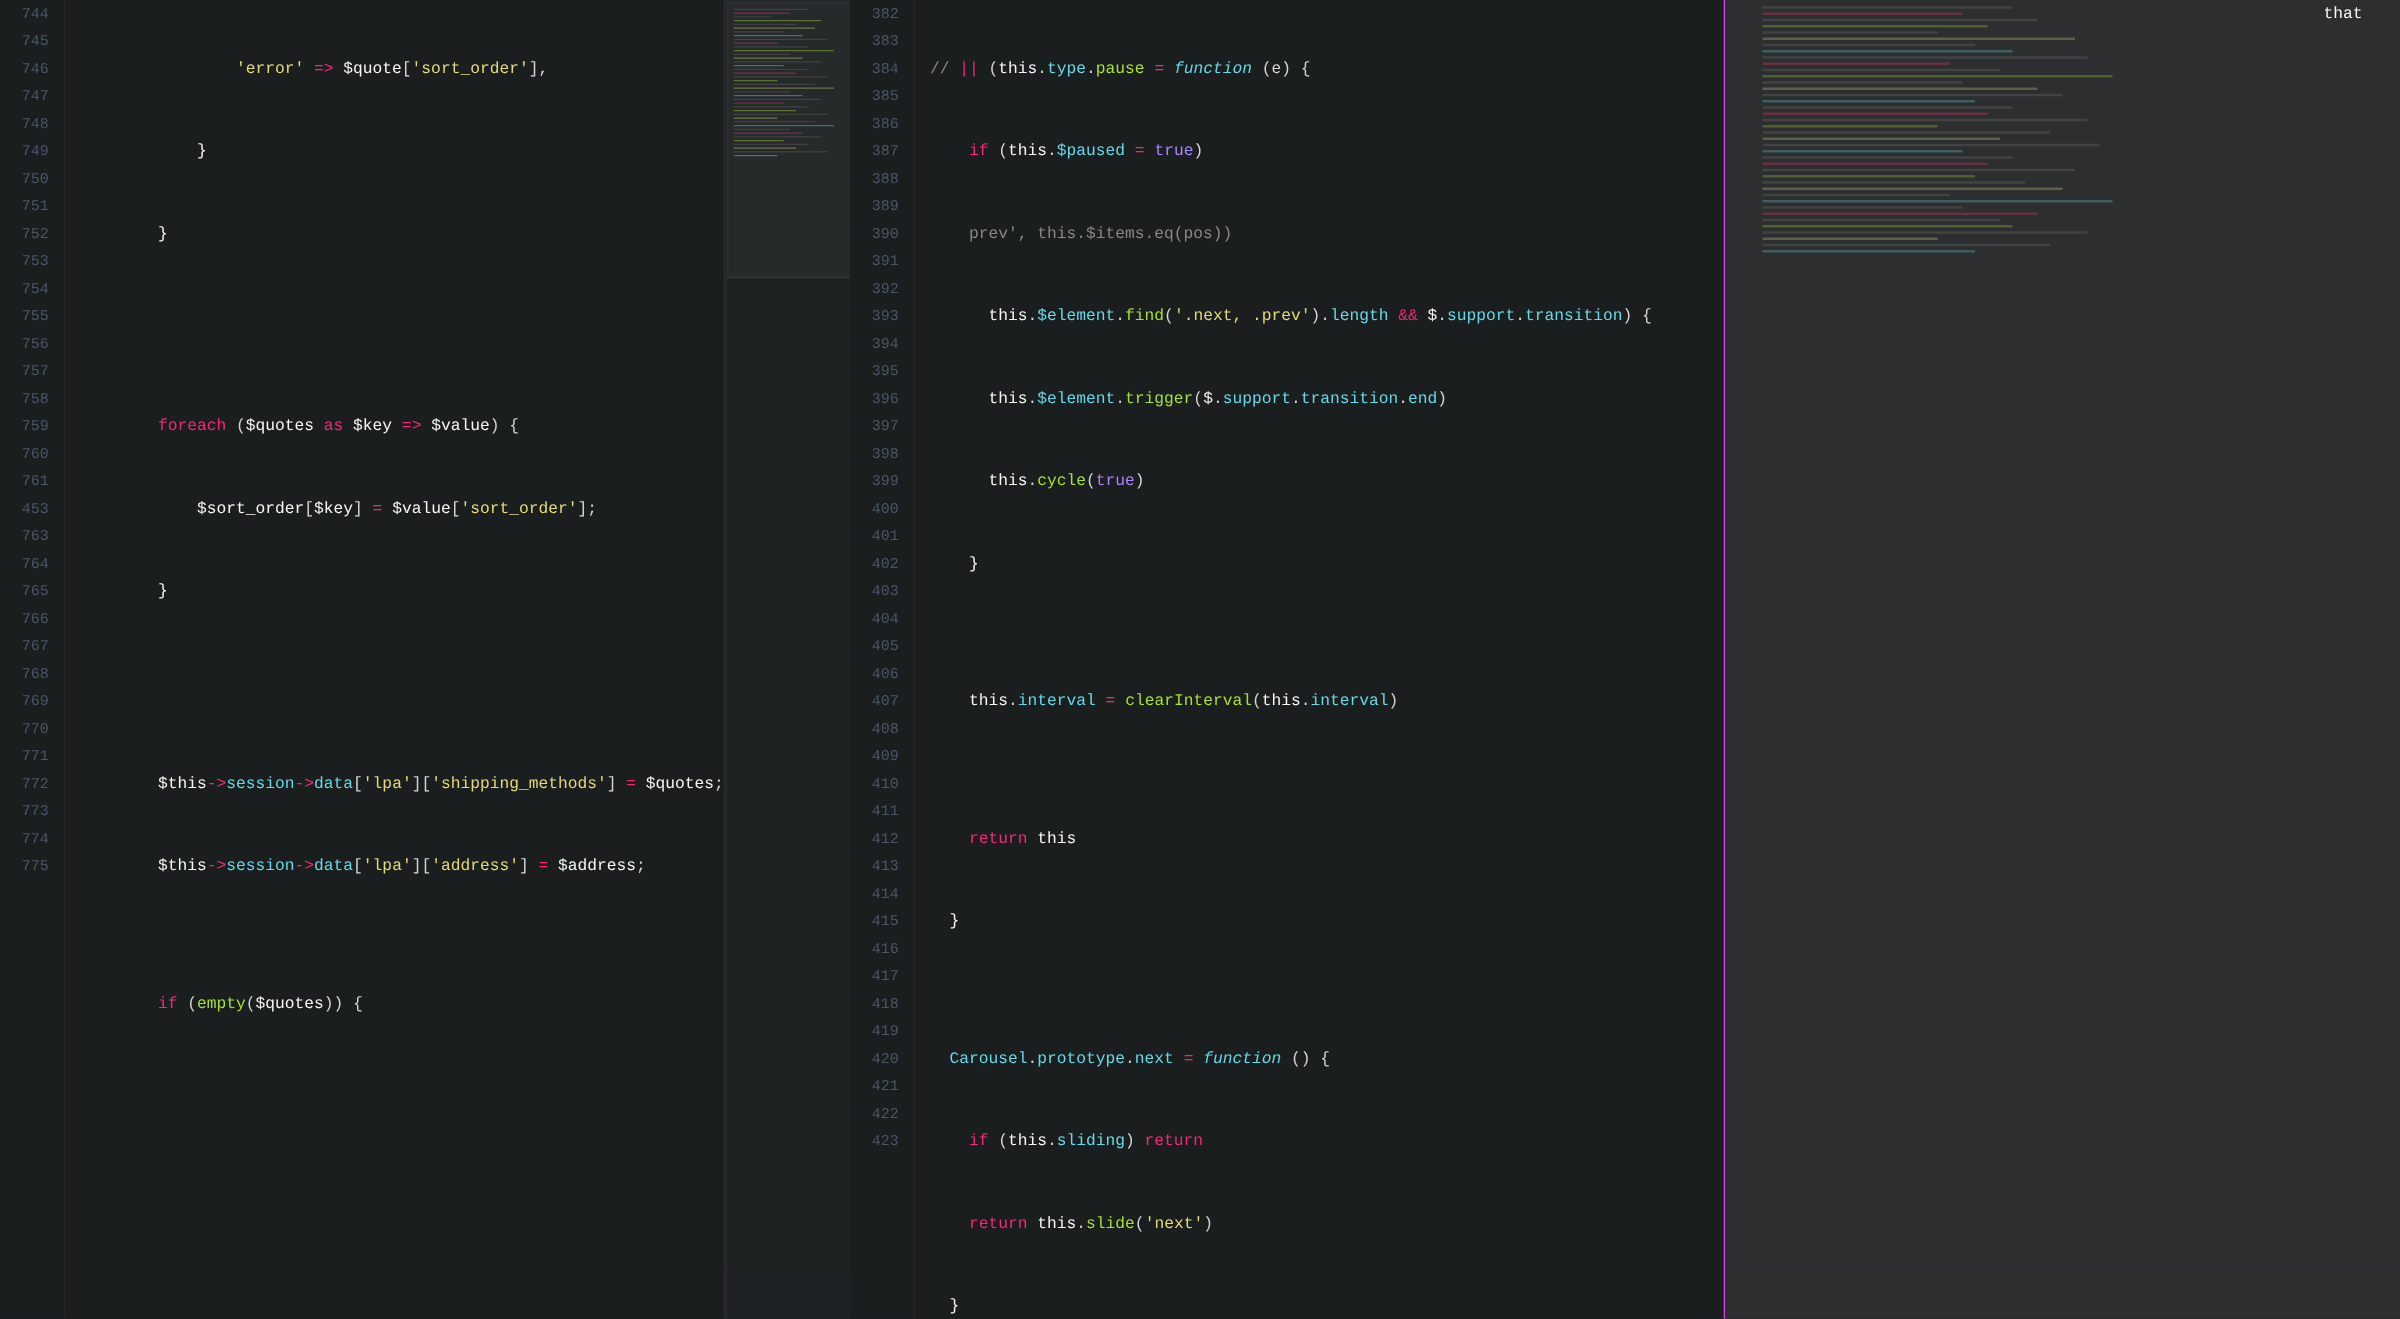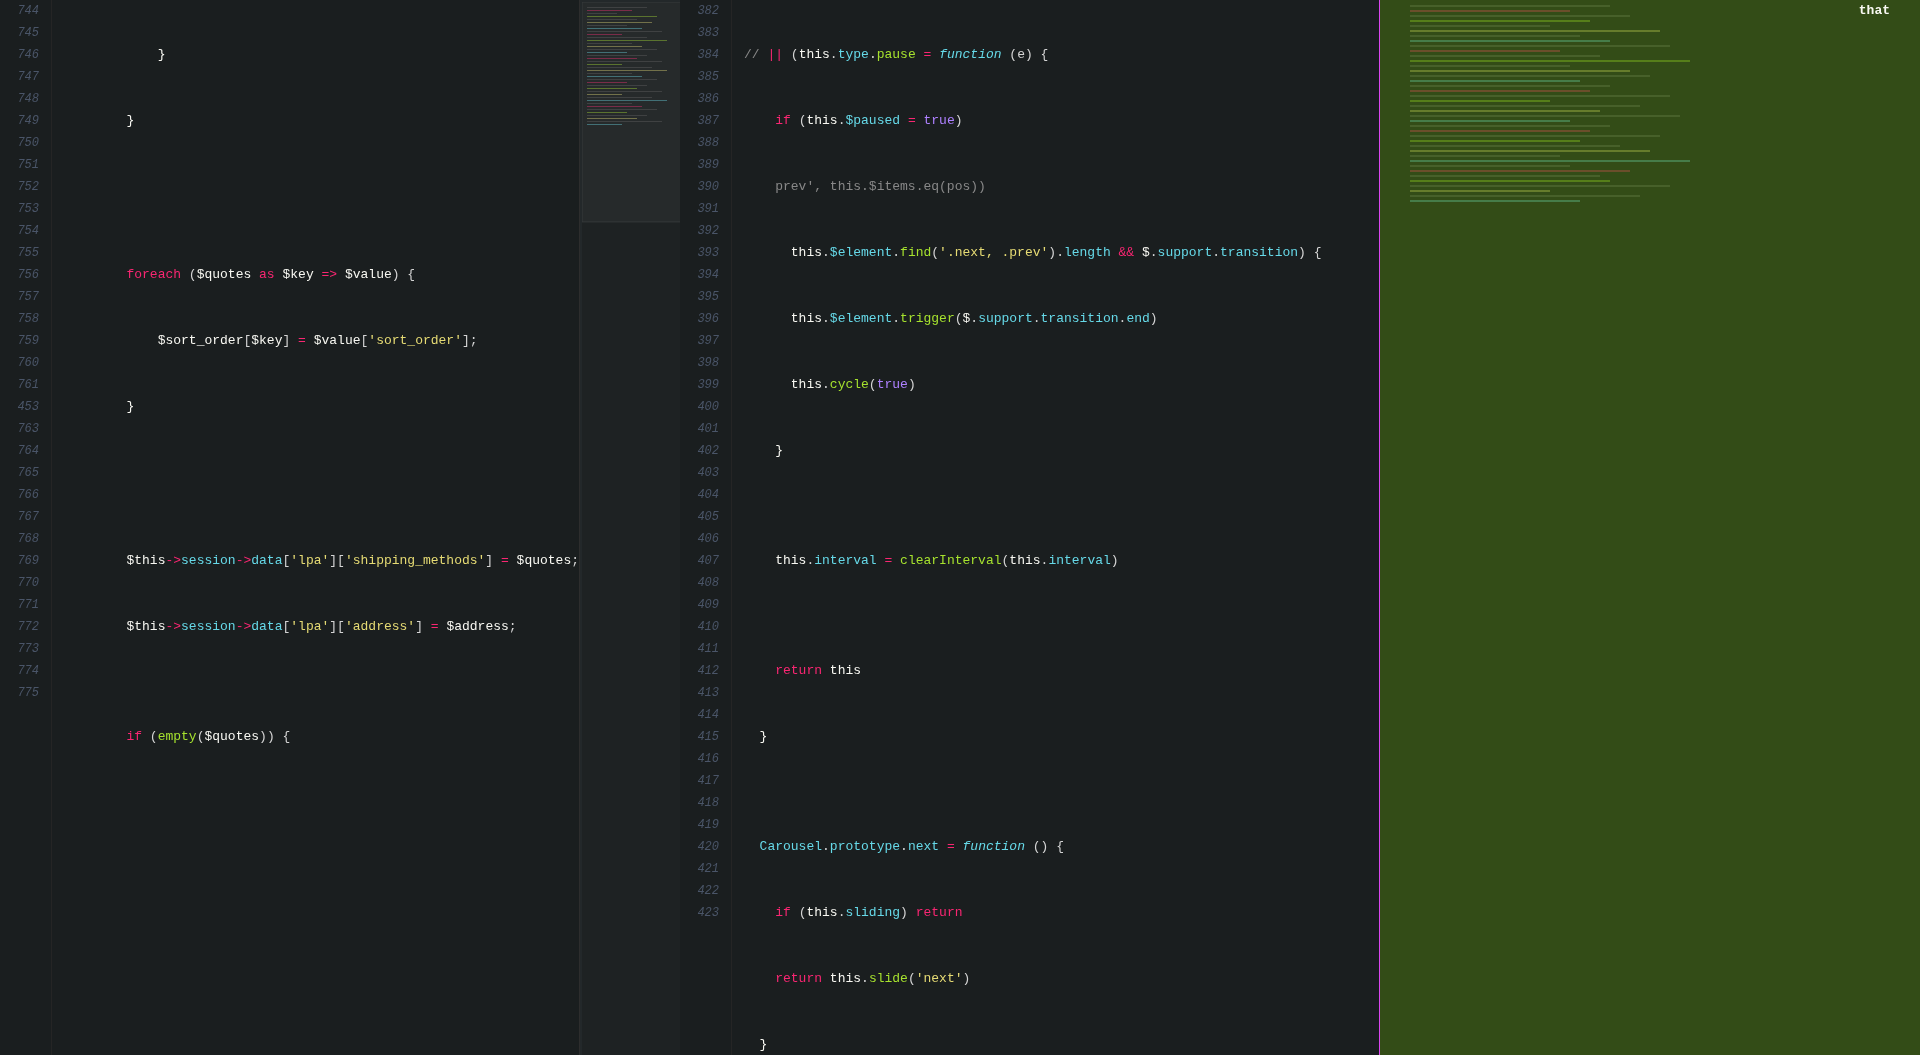--- a/index.html
+++ b/index.html
@@ -35,21 +35,20 @@
     .line-numbers {
       background: #1a1e1f;
       color: #4a5568;
       padding: 0 12px;
       text-align: right;
       min-width: 52px;
       line-height: 22px;
       user-select: none;
       font-size: 12px;
       border-right: 1px solid #252525;
-      font-style: italic;
     }
 
     .line-numbers div {
       line-height: 22px;
     }
 
     .code-content {
       flex: 1;
       padding: 0 12px;
       overflow: hidden;
@@ -123,20 +122,21 @@
       <div>768</div>
       <div>769</div>
       <div>770</div>
       <div>771</div>
       <div>772</div>
       <div>773</div>
       <div>774</div>
       <div>775</div>
     </div>
     <div class="code-content">
+      <div class="code-line">                <span class="str">'error'</span> <span class="op">=&gt;</span> <span class="php-var">$quote</span>[<span class="str">'sort_order'</span>],</div>
       <div class="code-line">            <span class="bracket">}</span></div>
       <div class="code-line">        <span class="bracket">}</span></div>
       <div class="code-line"></div>
       <div class="code-line"></div>
       <div class="code-line">        <span class="kw">foreach</span> (<span class="php-var">$quotes</span> <span class="kw">as</span> <span class="php-var">$key</span> <span class="op">=&gt;</span> <span class="php-var">$value</span>) {</div>
       <div class="code-line">            <span class="php-var">$sort_order</span>[<span class="php-var">$key</span>] <span class="op">=</span> <span class="php-var">$value</span>[<span class="str">'sort_order'</span>];</div>
       <div class="code-line">        <span class="bracket">}</span></div>
       <div class="code-line"></div>
       <div class="code-line"></div>
       <div class="code-line">        <span class="php-var">$this</span><span class="op">-&gt;</span><span class="prop">session</span><span class="op">-&gt;</span><span class="prop">data</span>[<span class="str">'lpa'</span>][<span class="str">'shipping_methods'</span>] <span class="op">=</span> <span class="php-var">$quotes</span>;</div>
@@ -306,21 +306,21 @@
       <div class="code-line"></div>
       
       
       
       
       
       
     </div>
   </div>
 
-  <div class="minimap" style="width:540px; background:#4d7c0f;font-weight:bold;">
+  <div class="minimap" style="width:540px; background:#404040;">
     <div style="width:100%;height:100%;position:relative;overflow:hidden;">
       
       <svg width="540" height="1055" style="opacity:0.5;">
         <rect x="0" y="0" width="540" height="1055" fill="#1a1e1f"></rect>
 
         <rect x="30" y="5" width="200" height="2" fill="#555" opacity="0.7"></rect>
         <rect x="30" y="10" width="160" height="2" fill="#f92672" opacity="0.5"></rect>
         <rect x="30" y="15" width="220" height="2" fill="#555" opacity="0.7"></rect>
         <rect x="30" y="20" width="180" height="2" fill="#a6e22e" opacity="0.5"></rect>
         <rect x="30" y="25" width="140" height="2" fill="#555" opacity="0.7"></rect>

